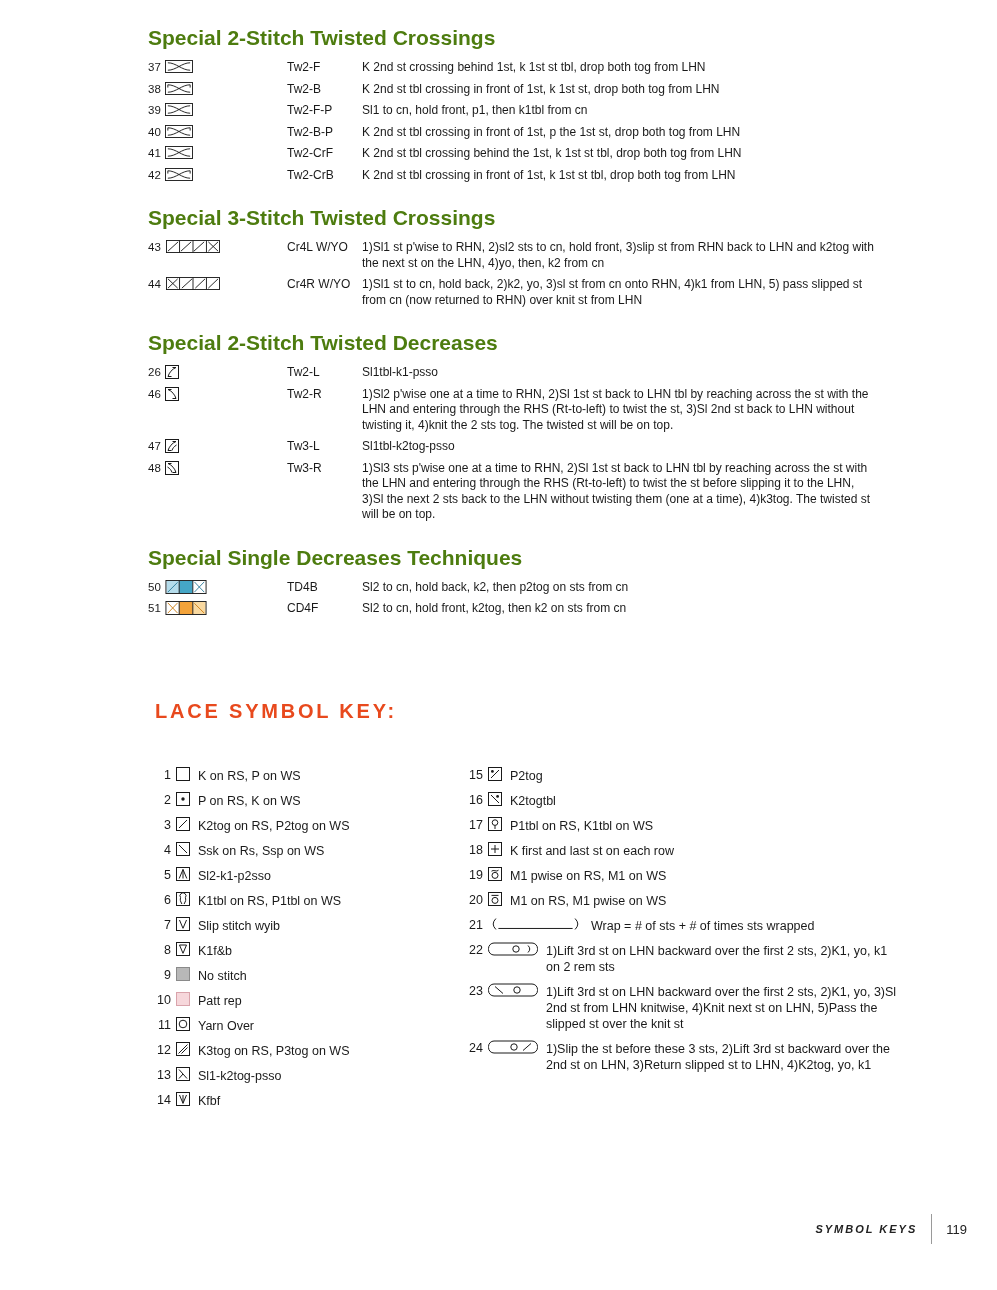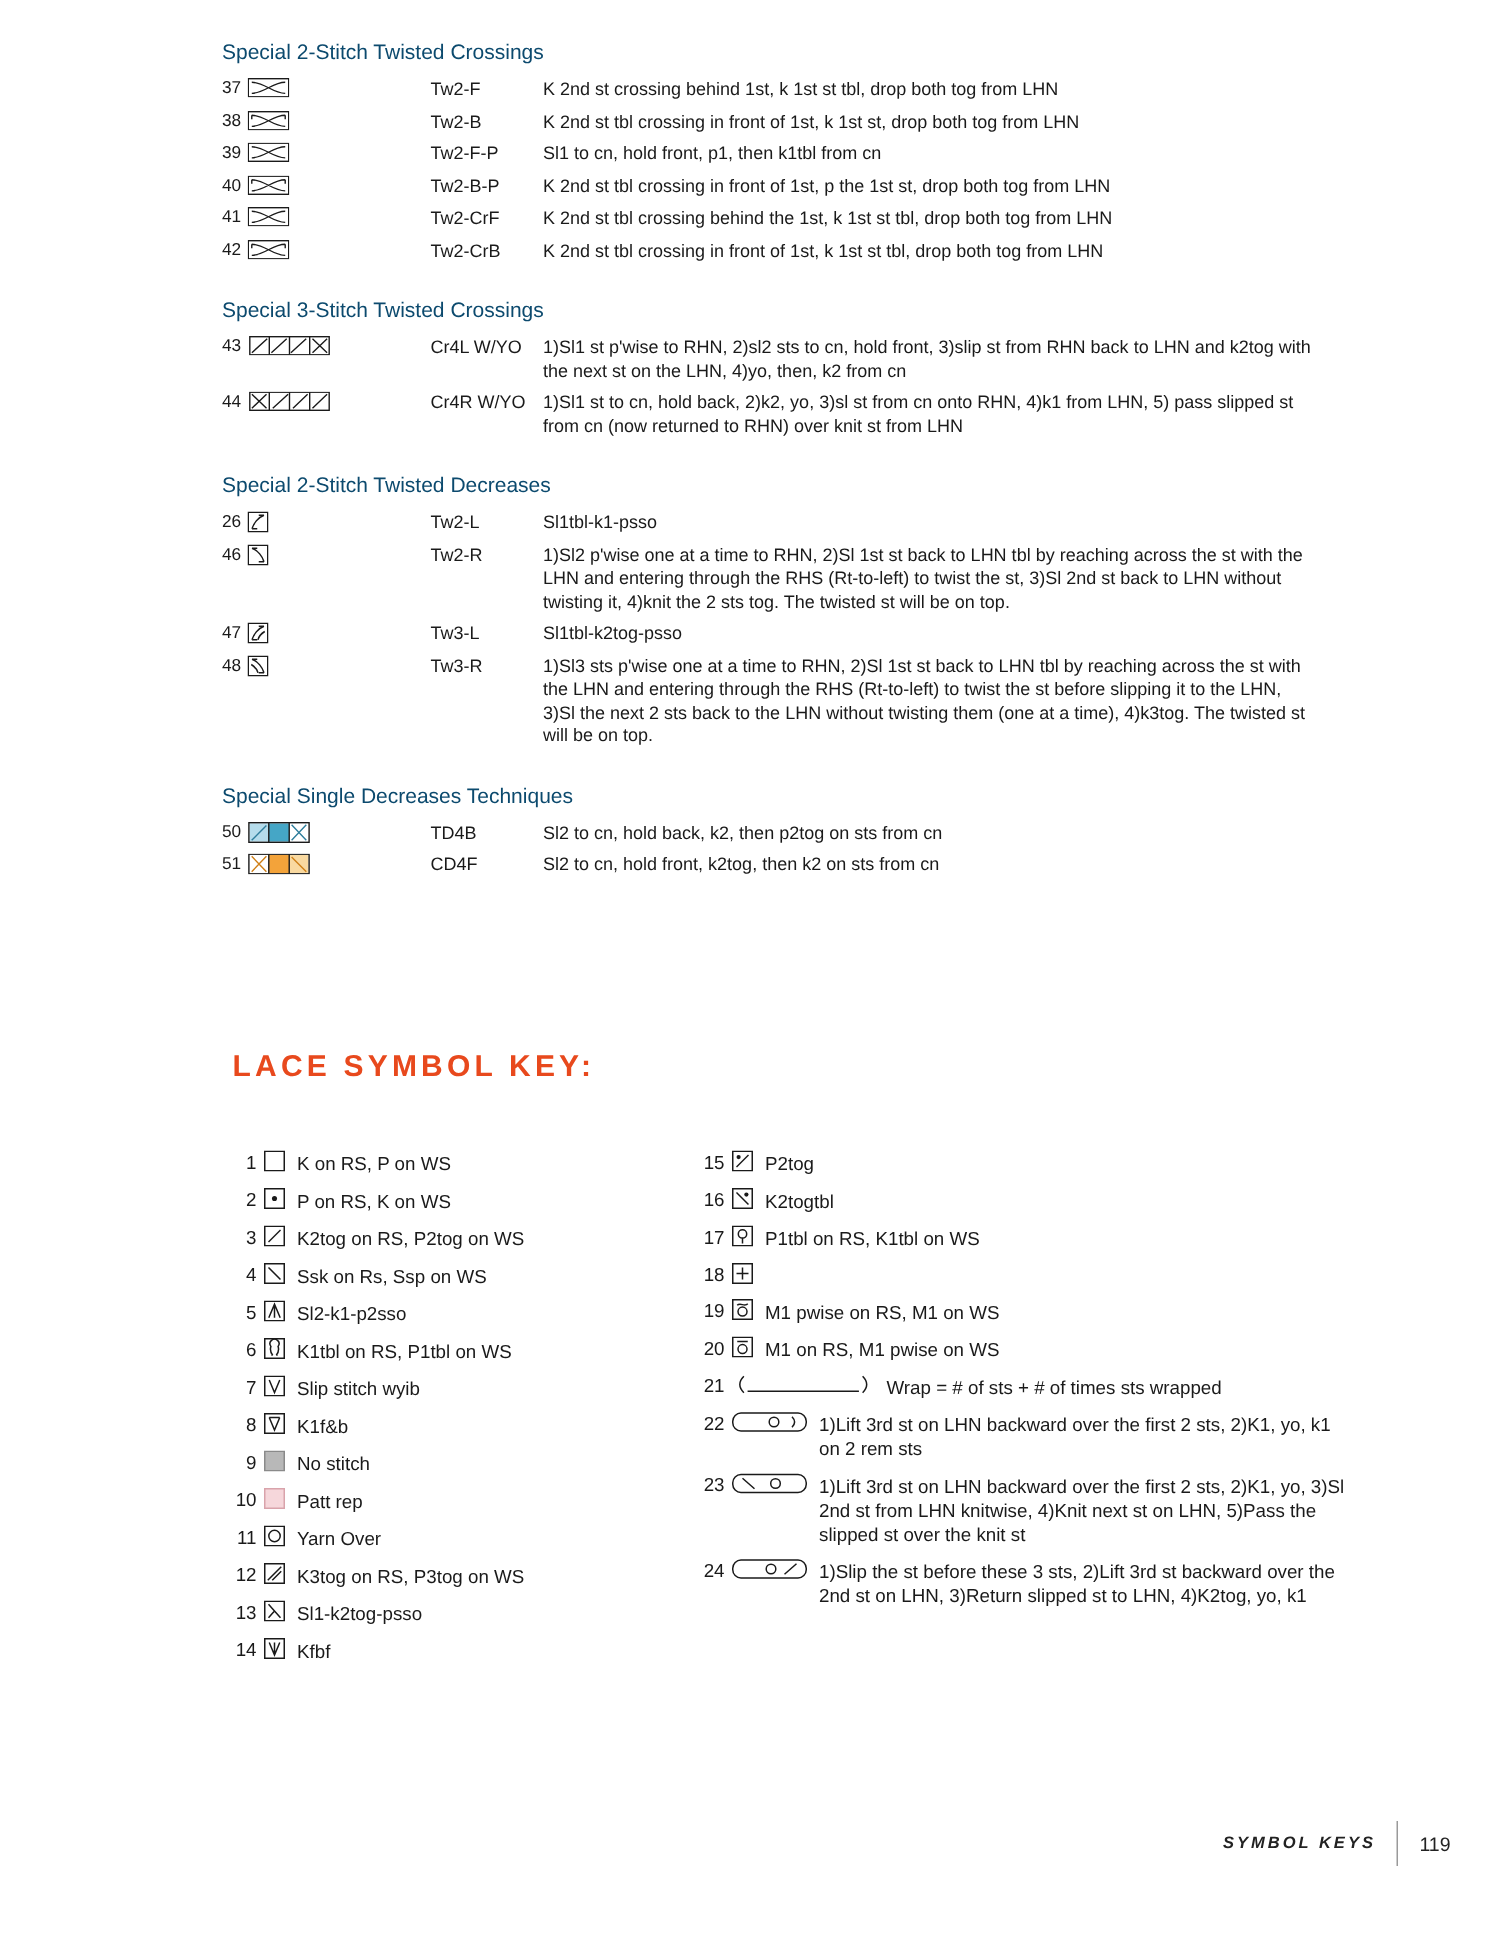--- a/index.html
+++ b/index.html
@@ -3,21 +3,21 @@
 <meta charset="utf-8">
 <style>
   * { margin:0; padding:0; box-sizing:border-box; }
   html,body { background:#ffffff; }
   body {
     width:997px; height:1290px; position:relative;
     font-family:"Liberation Sans", sans-serif; color:#1a1a1a;
     overflow:hidden;
   }
   .content { position:absolute; left:148px; top:26px; width:730px; }
-  .sec-title { font-size:14px; font-weight:normal; color:#0c4a6e; margin-bottom:9px; }
+  .sec-title { font-size:21px; font-weight:bold; color:#4d7c0f; margin-bottom:9px; }
   .mt { margin-top:23px; }
   .abbr-row {
     display:grid; grid-template-columns:15px 124px 75px 1fr;
     font-size:12px; line-height:15.5px; margin-bottom:5px; align-items:start;
   }
   .abbr-row .num { font-size:11.5px; padding-top:1px; }
   .abbr-row .sym { padding-left:2px; padding-top:1px; }
   .abbr-row .sym svg { display:block; }
   .abbr-row .abbr { padding-top:1px; }
   .abbr-row .desc { padding-top:1px; }
@@ -533,20 +533,21 @@
             </span>
           <span class="lace-label">P1tbl on RS, K1tbl on WS</span>
         </div>
         <div class="lace-item">
           <span class="lace-num">18</span>
           <span class="lace-sym">
               <svg width="14" height="14">
                 <use href="#lk-plus"></use>
               </svg>
             </span>
+          <span class="lace-label">K first and last st on each row</span>
         </div>
         <div class="lace-item">
           <span class="lace-num">19</span>
           <span class="lace-sym">
               <svg width="14" height="14">
                 <use href="#lk-m1p"></use>
               </svg>
             </span>
           <span class="lace-label">M1 pwise on RS, M1 on WS</span>
         </div>

